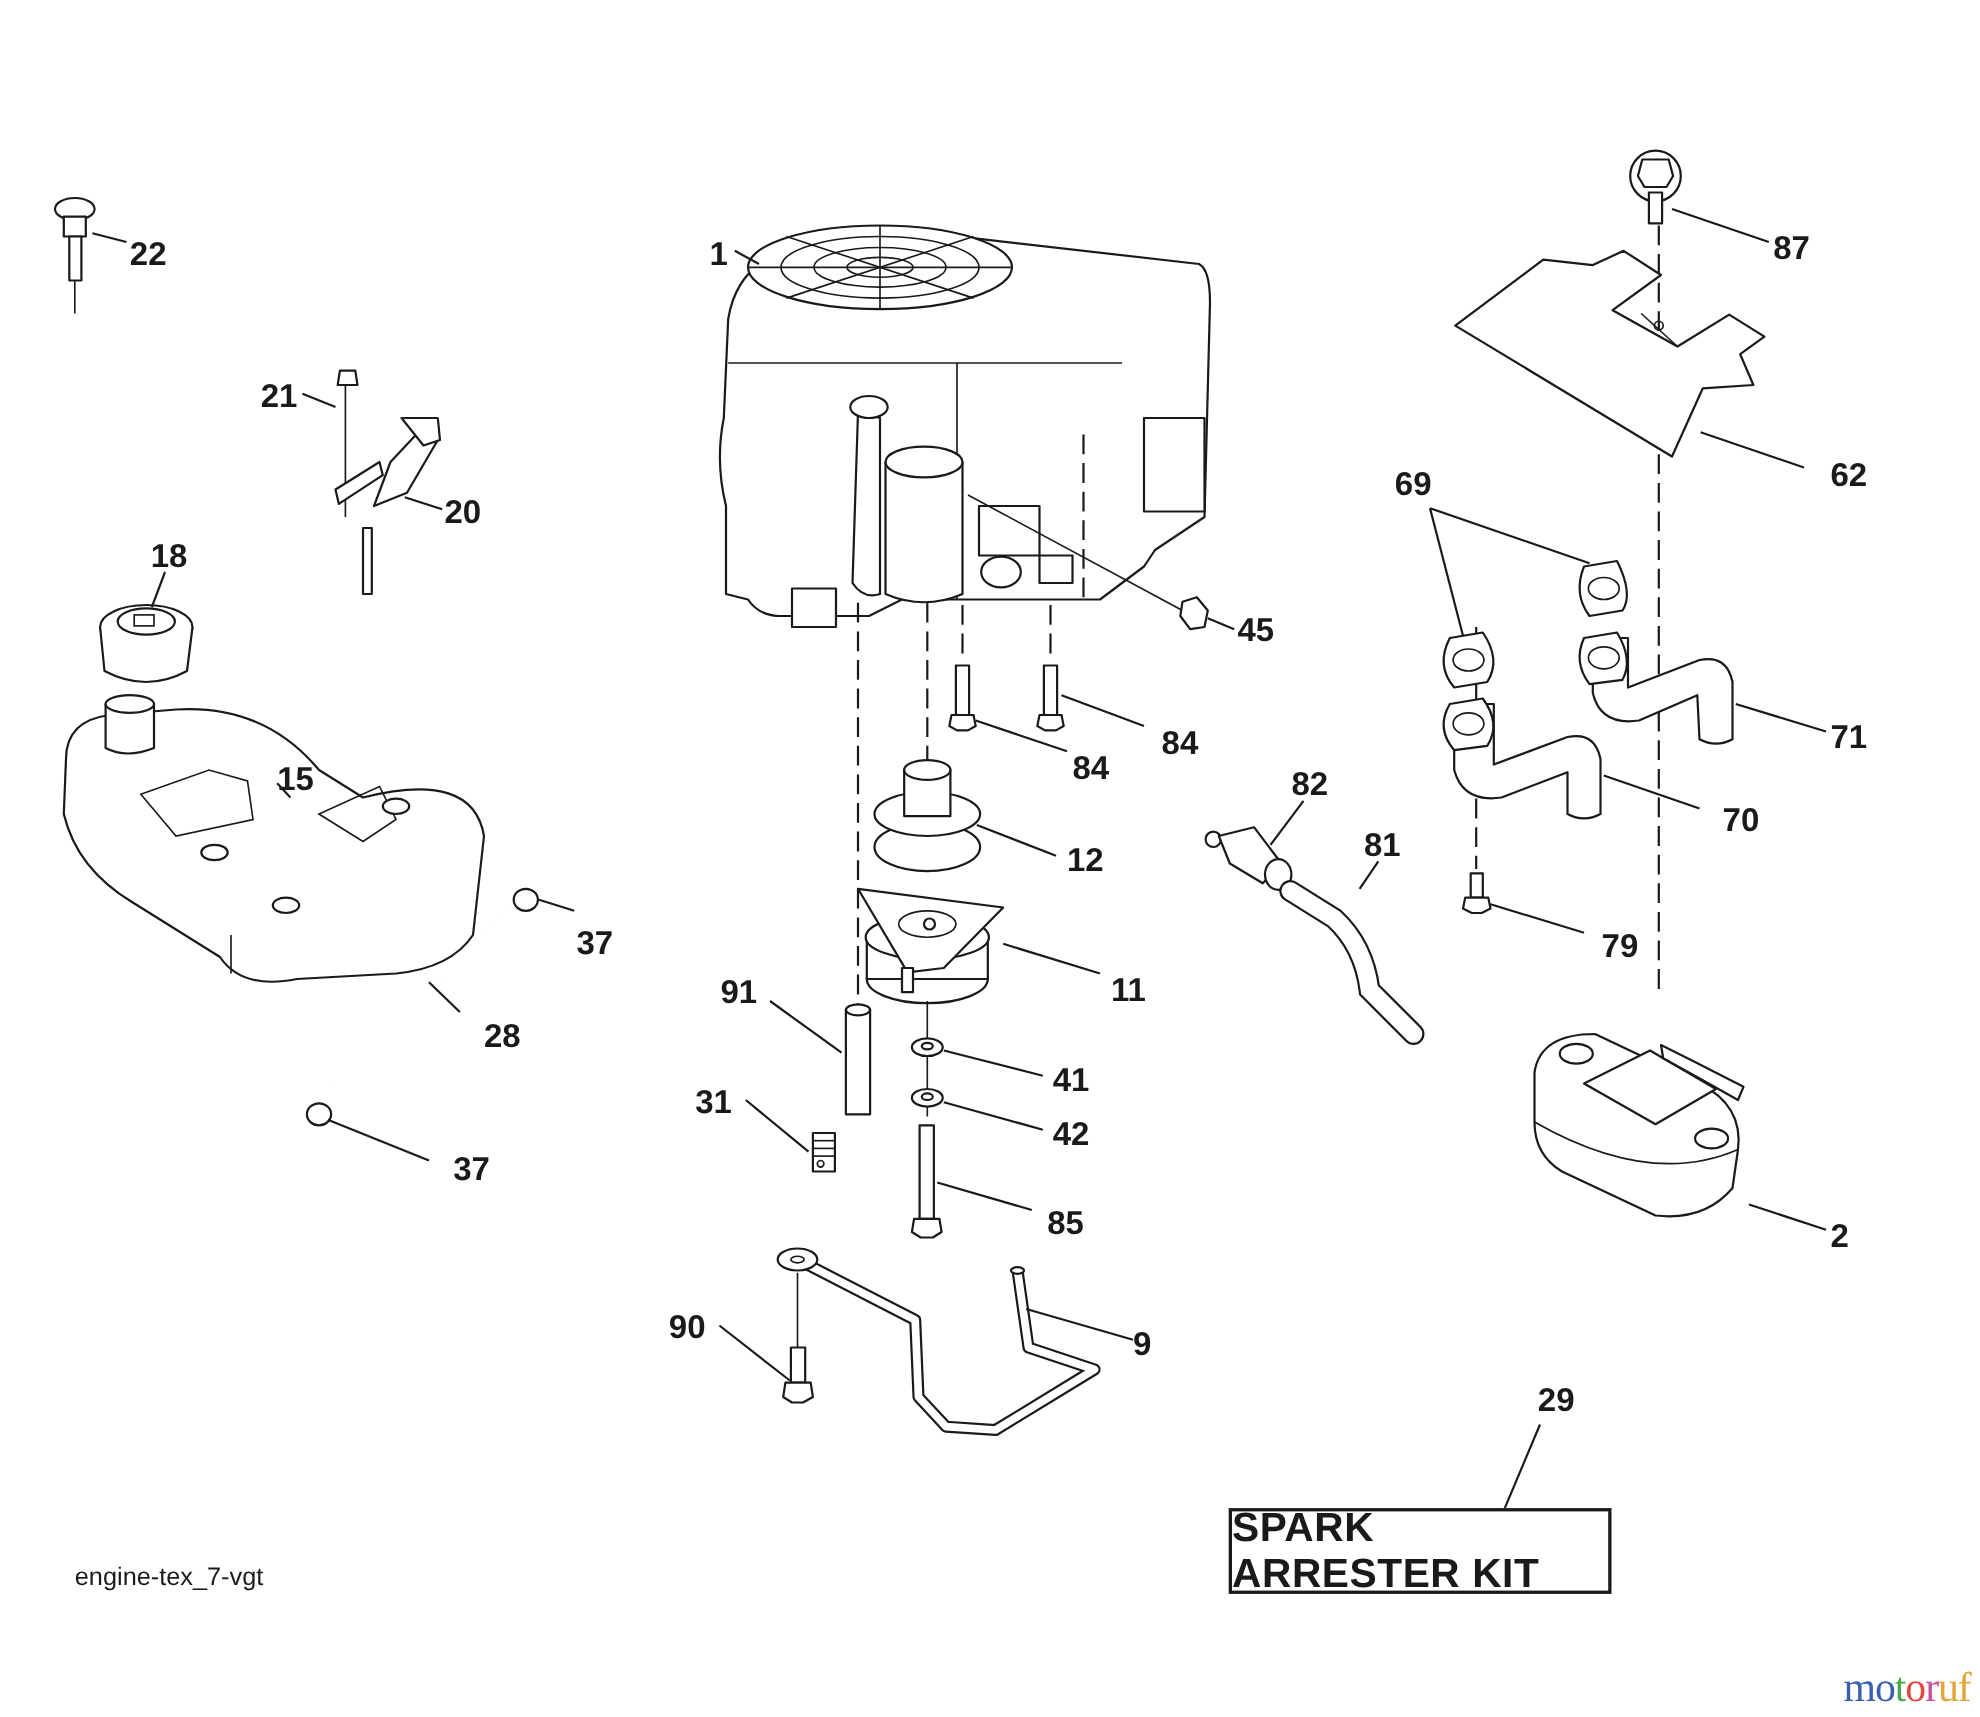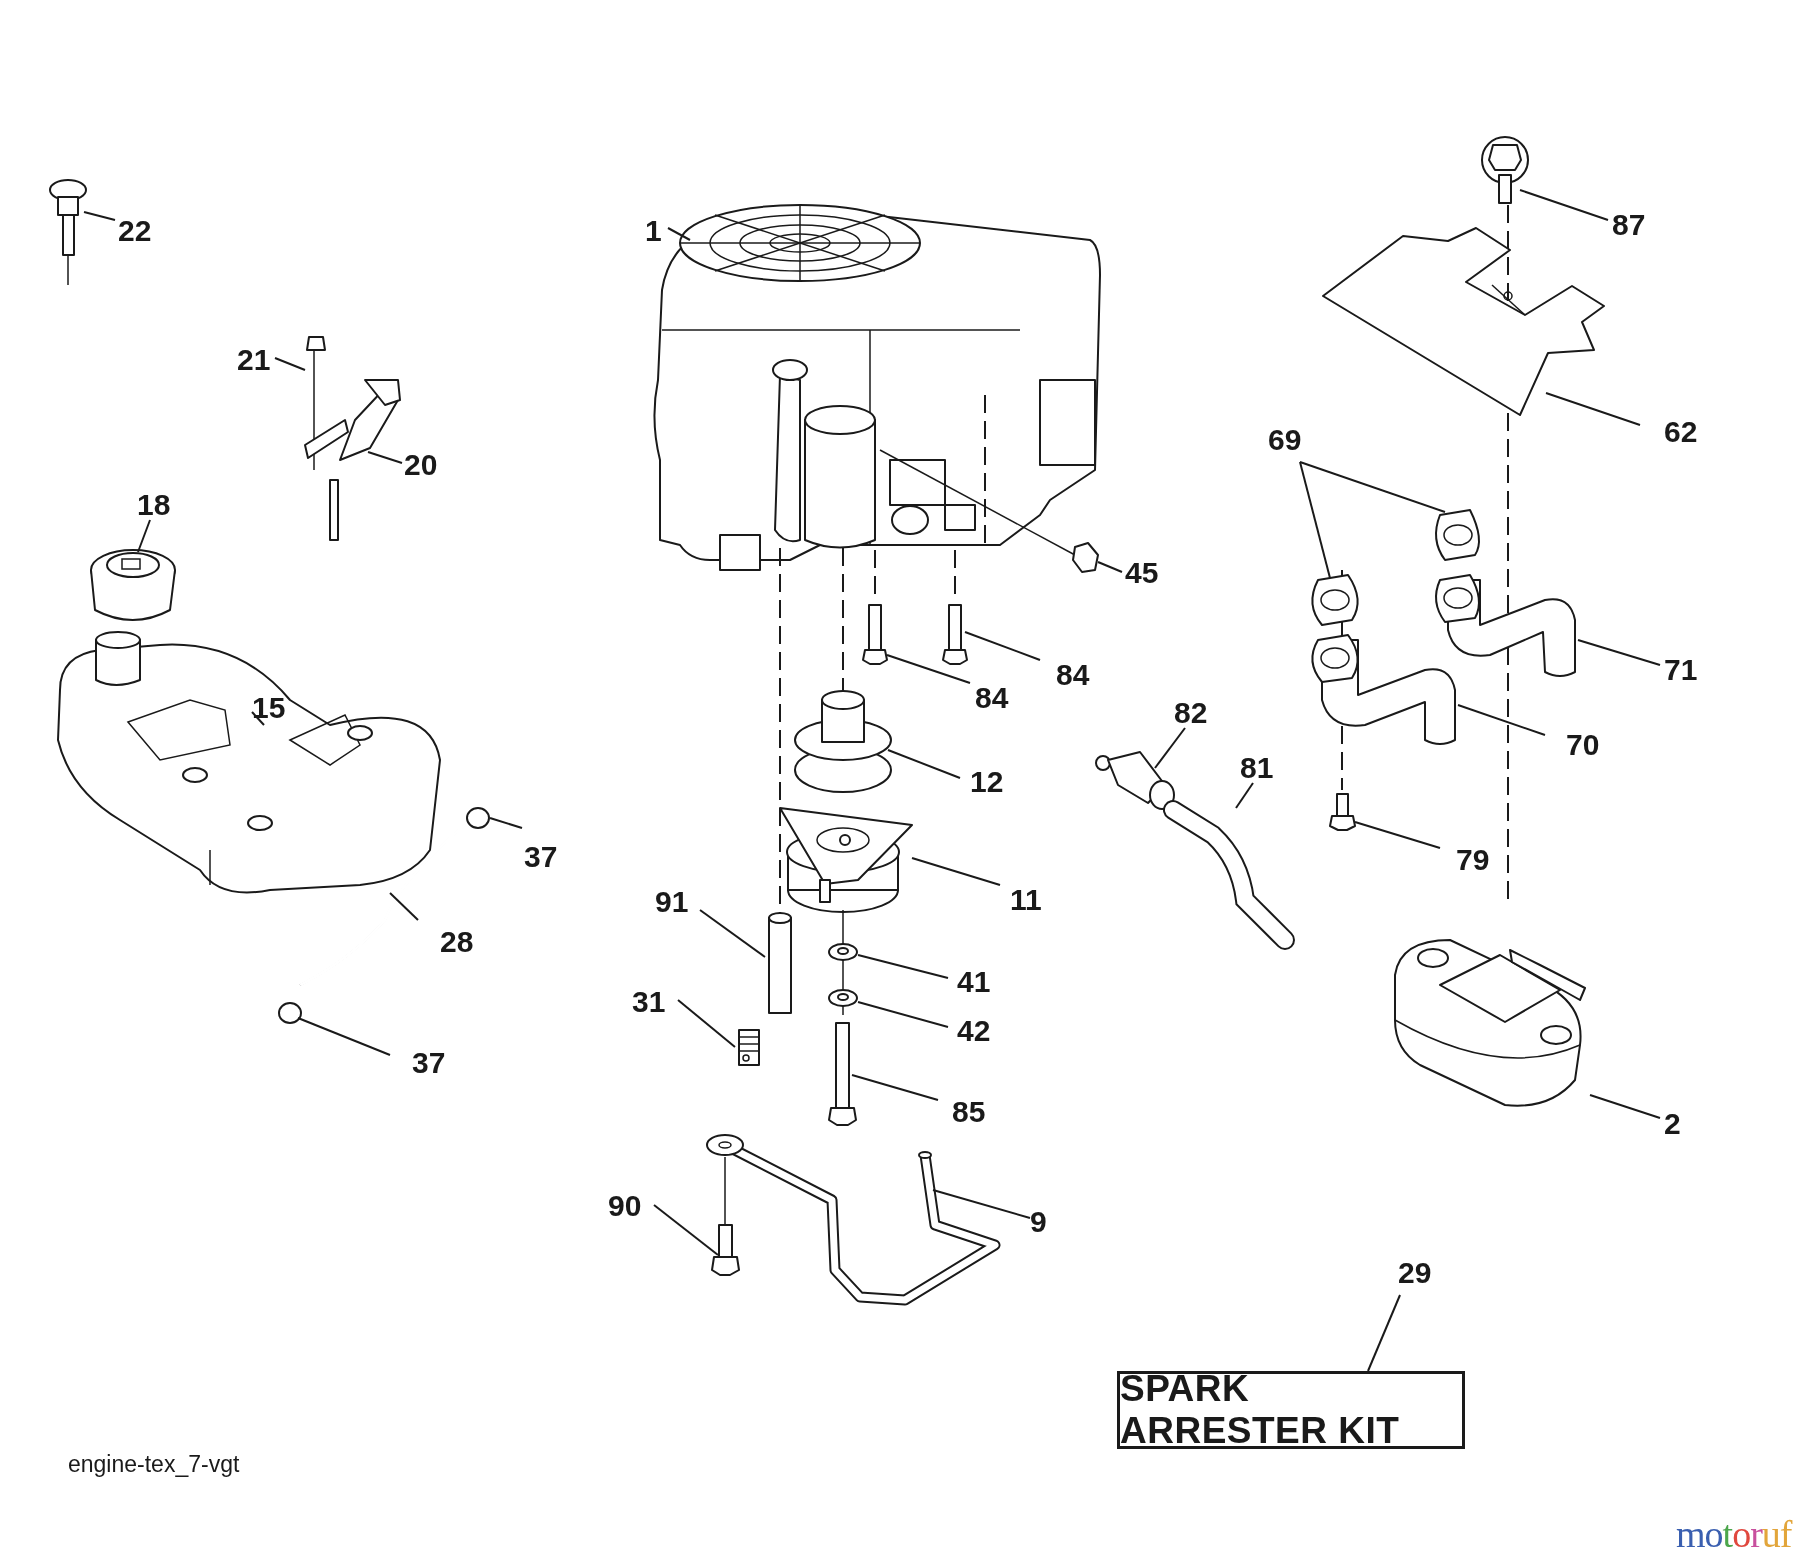--- a/index.html
+++ b/index.html
@@ -4,21 +4,21 @@
 <style>
   html, body { margin: 0; padding: 0; background: #ffffff; }
   body { width: 1800px; height: 1561px; position: relative; overflow: hidden;
          font-family: "Liberation Sans", sans-serif; color: #1a1a1a; }
   #diagram { position: absolute; left: 0; top: 0; width: 1800px; height: 1561px; }
   .callout { font-family: "Liberation Sans", sans-serif; font-weight: bold; font-size: 30px; fill: #1a1a1a; }
   .part { fill: #ffffff; stroke: #1a1a1a; stroke-width: 2; stroke-linejoin: round; }
   .thin { fill: none; stroke: #1a1a1a; stroke-width: 1.5; }
   .leader { stroke: #1a1a1a; stroke-width: 2; fill: none; }
   .dash { stroke: #1a1a1a; stroke-width: 2; stroke-dasharray: 18 8; fill: none; }
-  .caption { position: absolute; left: 68px; top: 1420px; font-size: 23px; color: #1a1a1a; margin-top: 31px; }
+  .caption { position: absolute; left: 68px; top: 1420px; font-size: 23px; color: #1a1a1a; }
   .kit-box { position: absolute; left: 1117px; top: 1371px; width: 348px; height: 78px;
              border: 3px solid #1a1a1a; box-sizing: border-box; display: flex; align-items: center;
              justify-content: center; font-weight: bold; font-size: 37px; letter-spacing: 0.5px; background:#fff; }
   .watermark { position: absolute; left: 1640px; top: 1512px; font-family: "Liberation Serif", serif;
                font-size: 38px; letter-spacing: -1px; margin-left: 36px; }
   .watermark span { display: inline-block; }
   .watermark .tld { font-size: 18px; color: #333; }
 </style>
 </head>
 <body>

